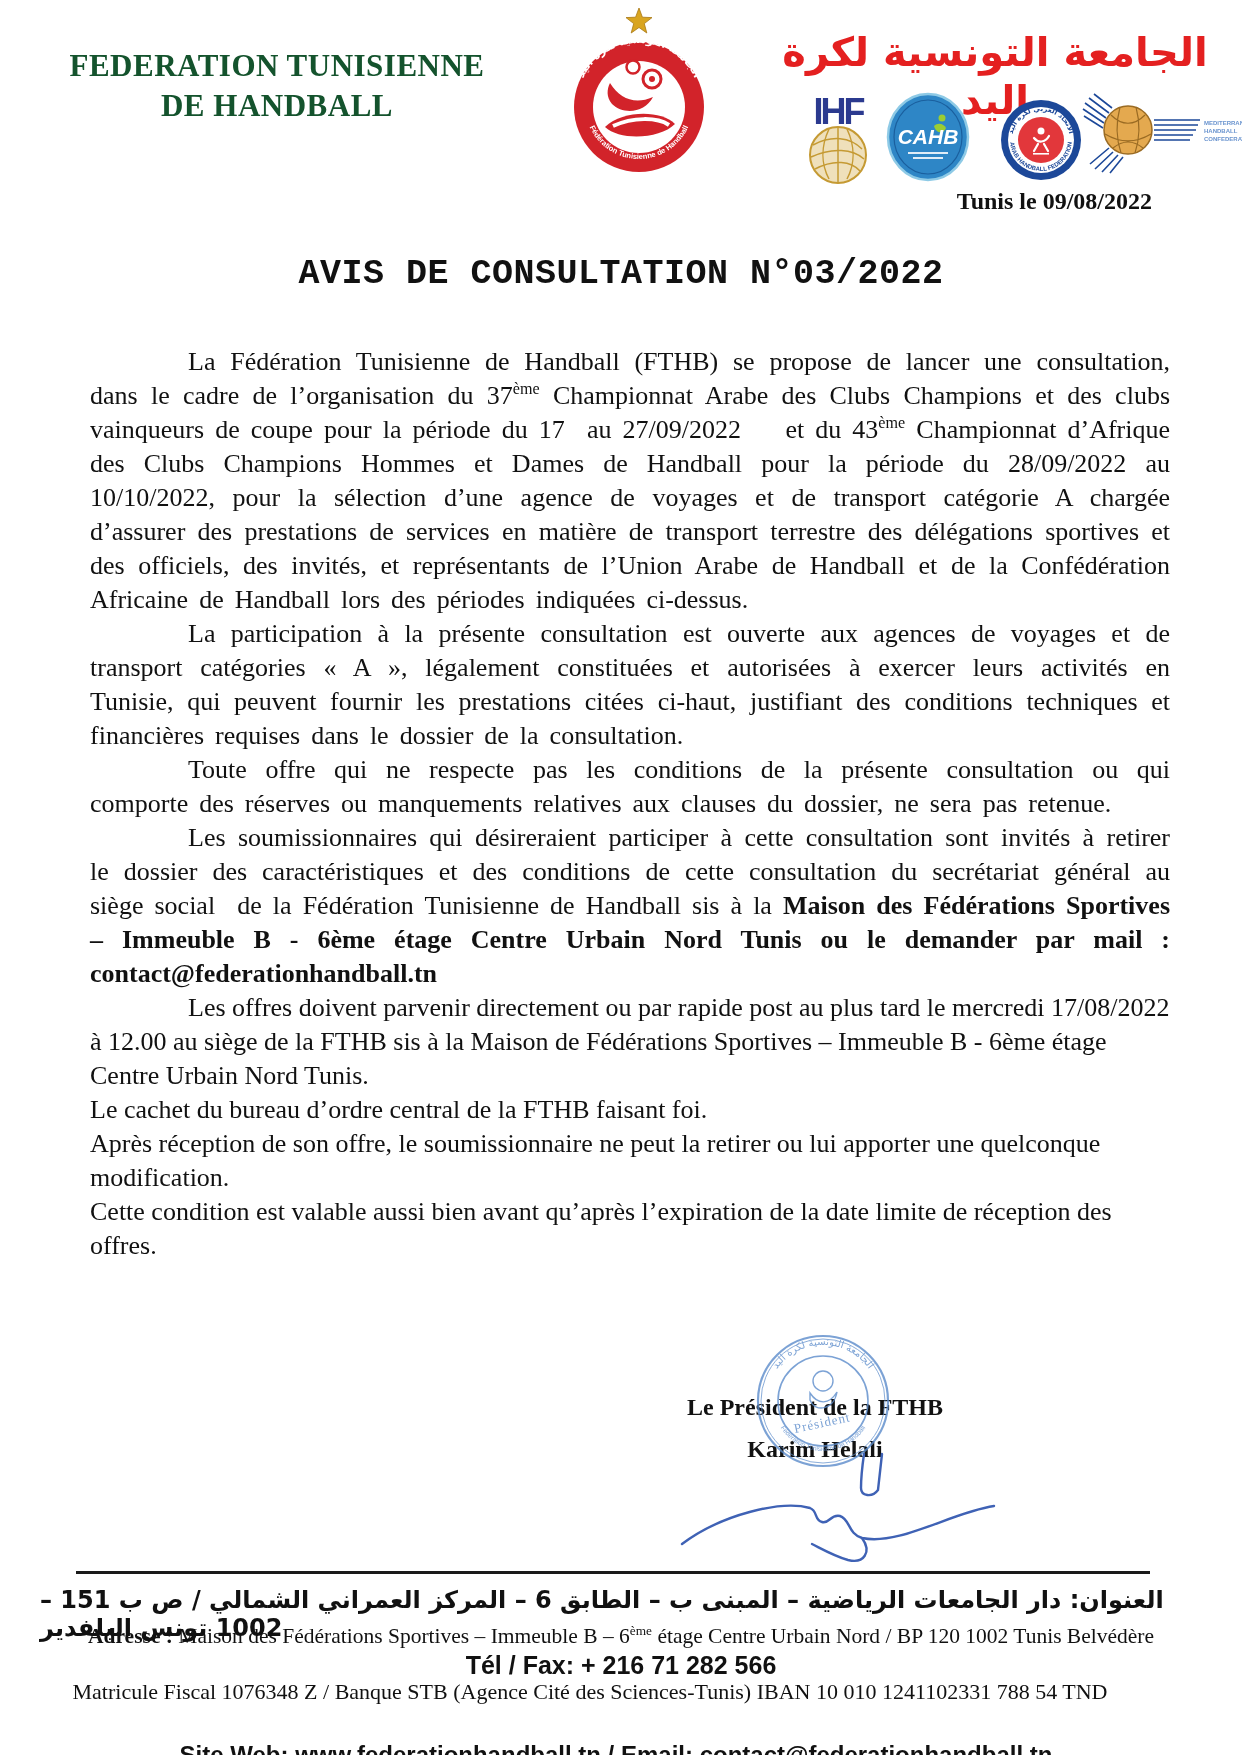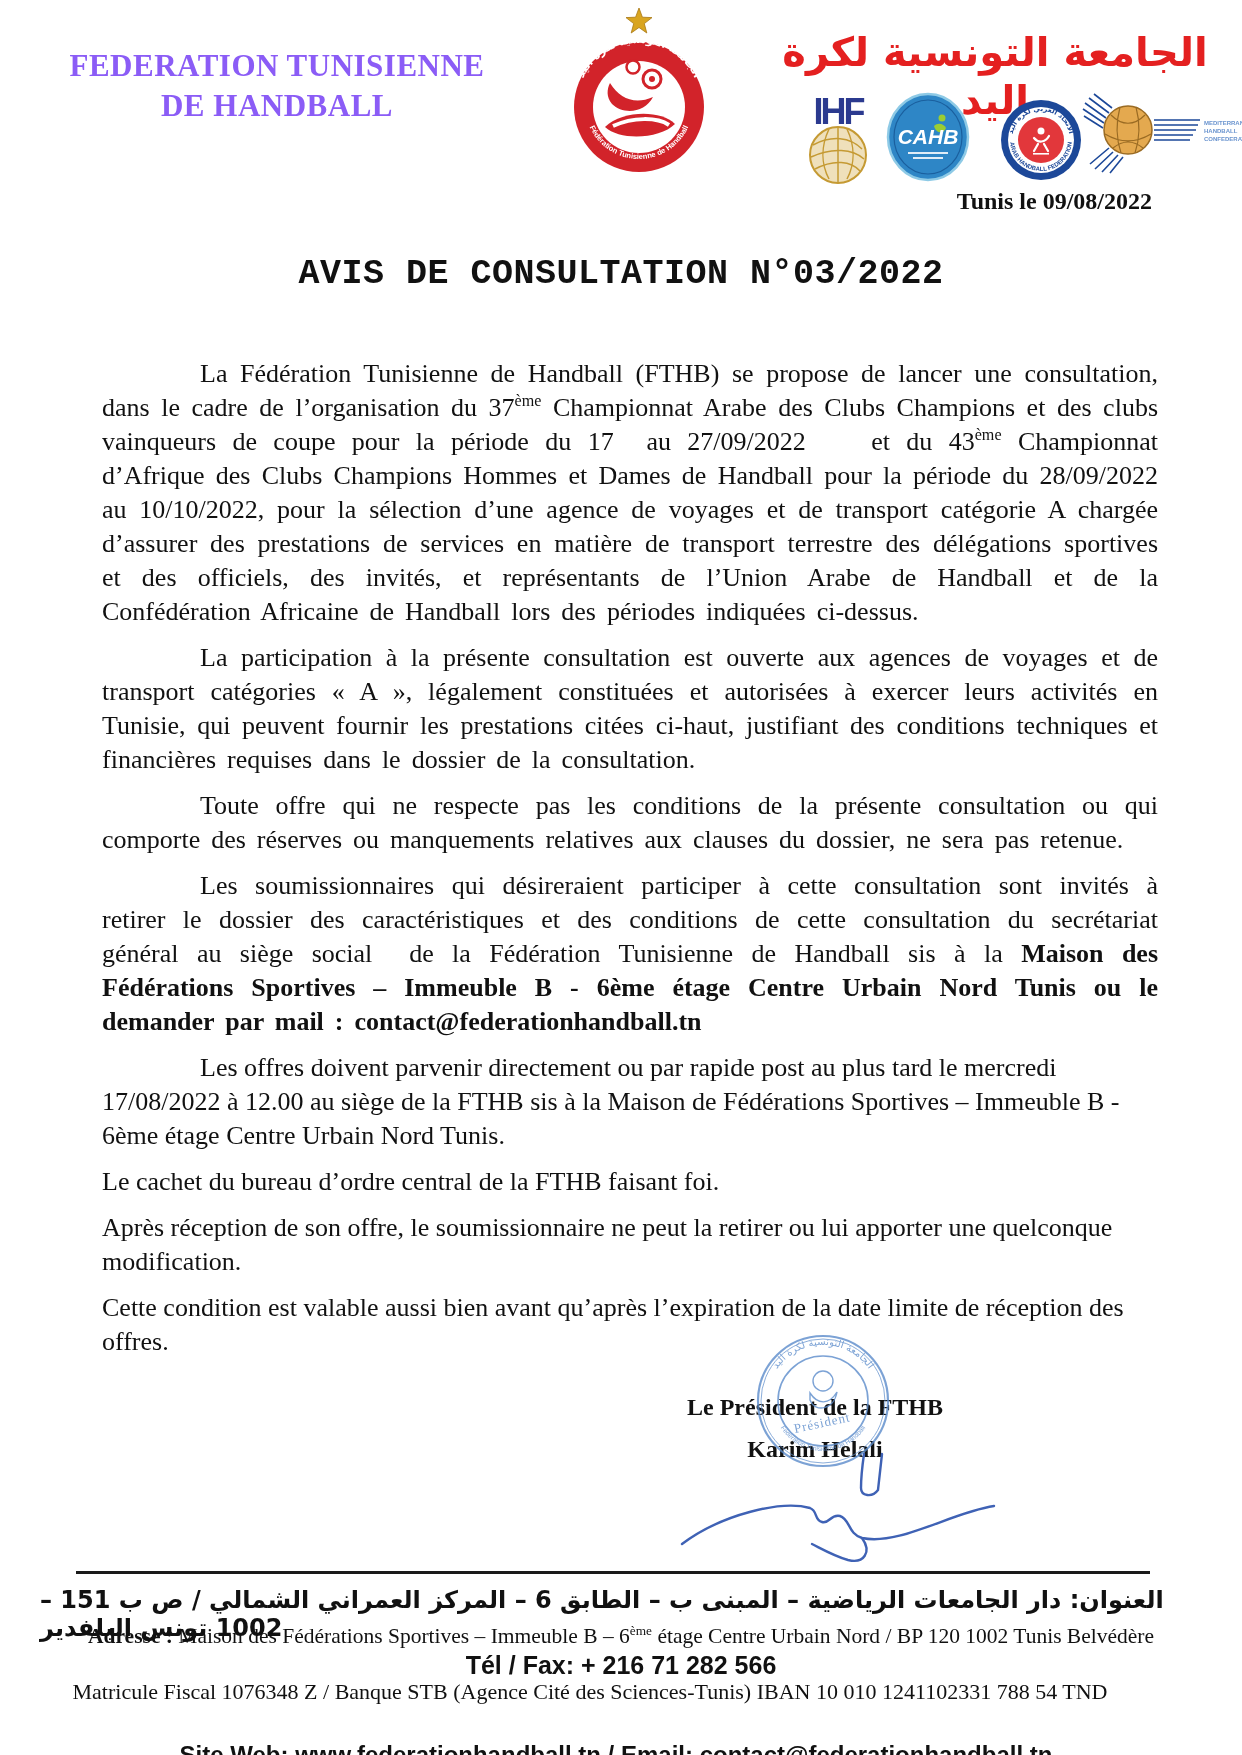--- a/index.html
+++ b/index.html
@@ -5,42 +5,42 @@
   html,body{margin:0;padding:0;background:#888;}
   .page{
     position:relative;width:1242px;height:1755px;margin:0 auto;
     background:#ffffff;overflow:hidden;
     font-family:"Liberation Serif",serif;color:#111;
   }
   .abs{position:absolute;}
   
   .fed-name{
     left:58px;top:46px;width:438px;text-align:center;
-    color:#8b5cf6;font-weight:bold;font-size:31px;line-height:40px;
+    color:#14532d;font-weight:bold;font-size:31px;line-height:40px;
     letter-spacing:.5px;
   }
   .arabic-title{
     left:770px;top:28px;width:450px;text-align:center;direction:rtl;
     color:#e42020;font-weight:bold;font-size:40px;line-height:48px;
     font-family:"DejaVu Sans",sans-serif;
   }
   .date-line{
     top:188px;left:700px;width:452px;text-align:right;
     font-weight:bold;font-size:24px;
   }
   .doc-title{
     top:254px;left:0;width:1242px;text-align:center;
     font-weight:bold;font-size:35px;letter-spacing:.5px;font-family:Liberation Mono, monospace;
   }
   
   .body{
     left:90px;top:345px;width:1080px;
     font-size:26px;line-height:34px;
   }
-  .body p{margin:12px;white-space:pre-wrap;}
+  .body p{margin:0;white-space:pre-wrap;}
   .just{text-align:justify;word-spacing:4.5px;}
   .ind{text-indent:98px;}
   .b{font-weight:bold;}
   sup{font-size:.62em;line-height:0;}
   
   .sig-block{
     top:1386px;left:595px;width:440px;text-align:center;
     font-weight:bold;font-size:24px;line-height:42px;z-index:2;
   }
   .stamp{top:1331px;left:753px;z-index:3;opacity:.8;}

